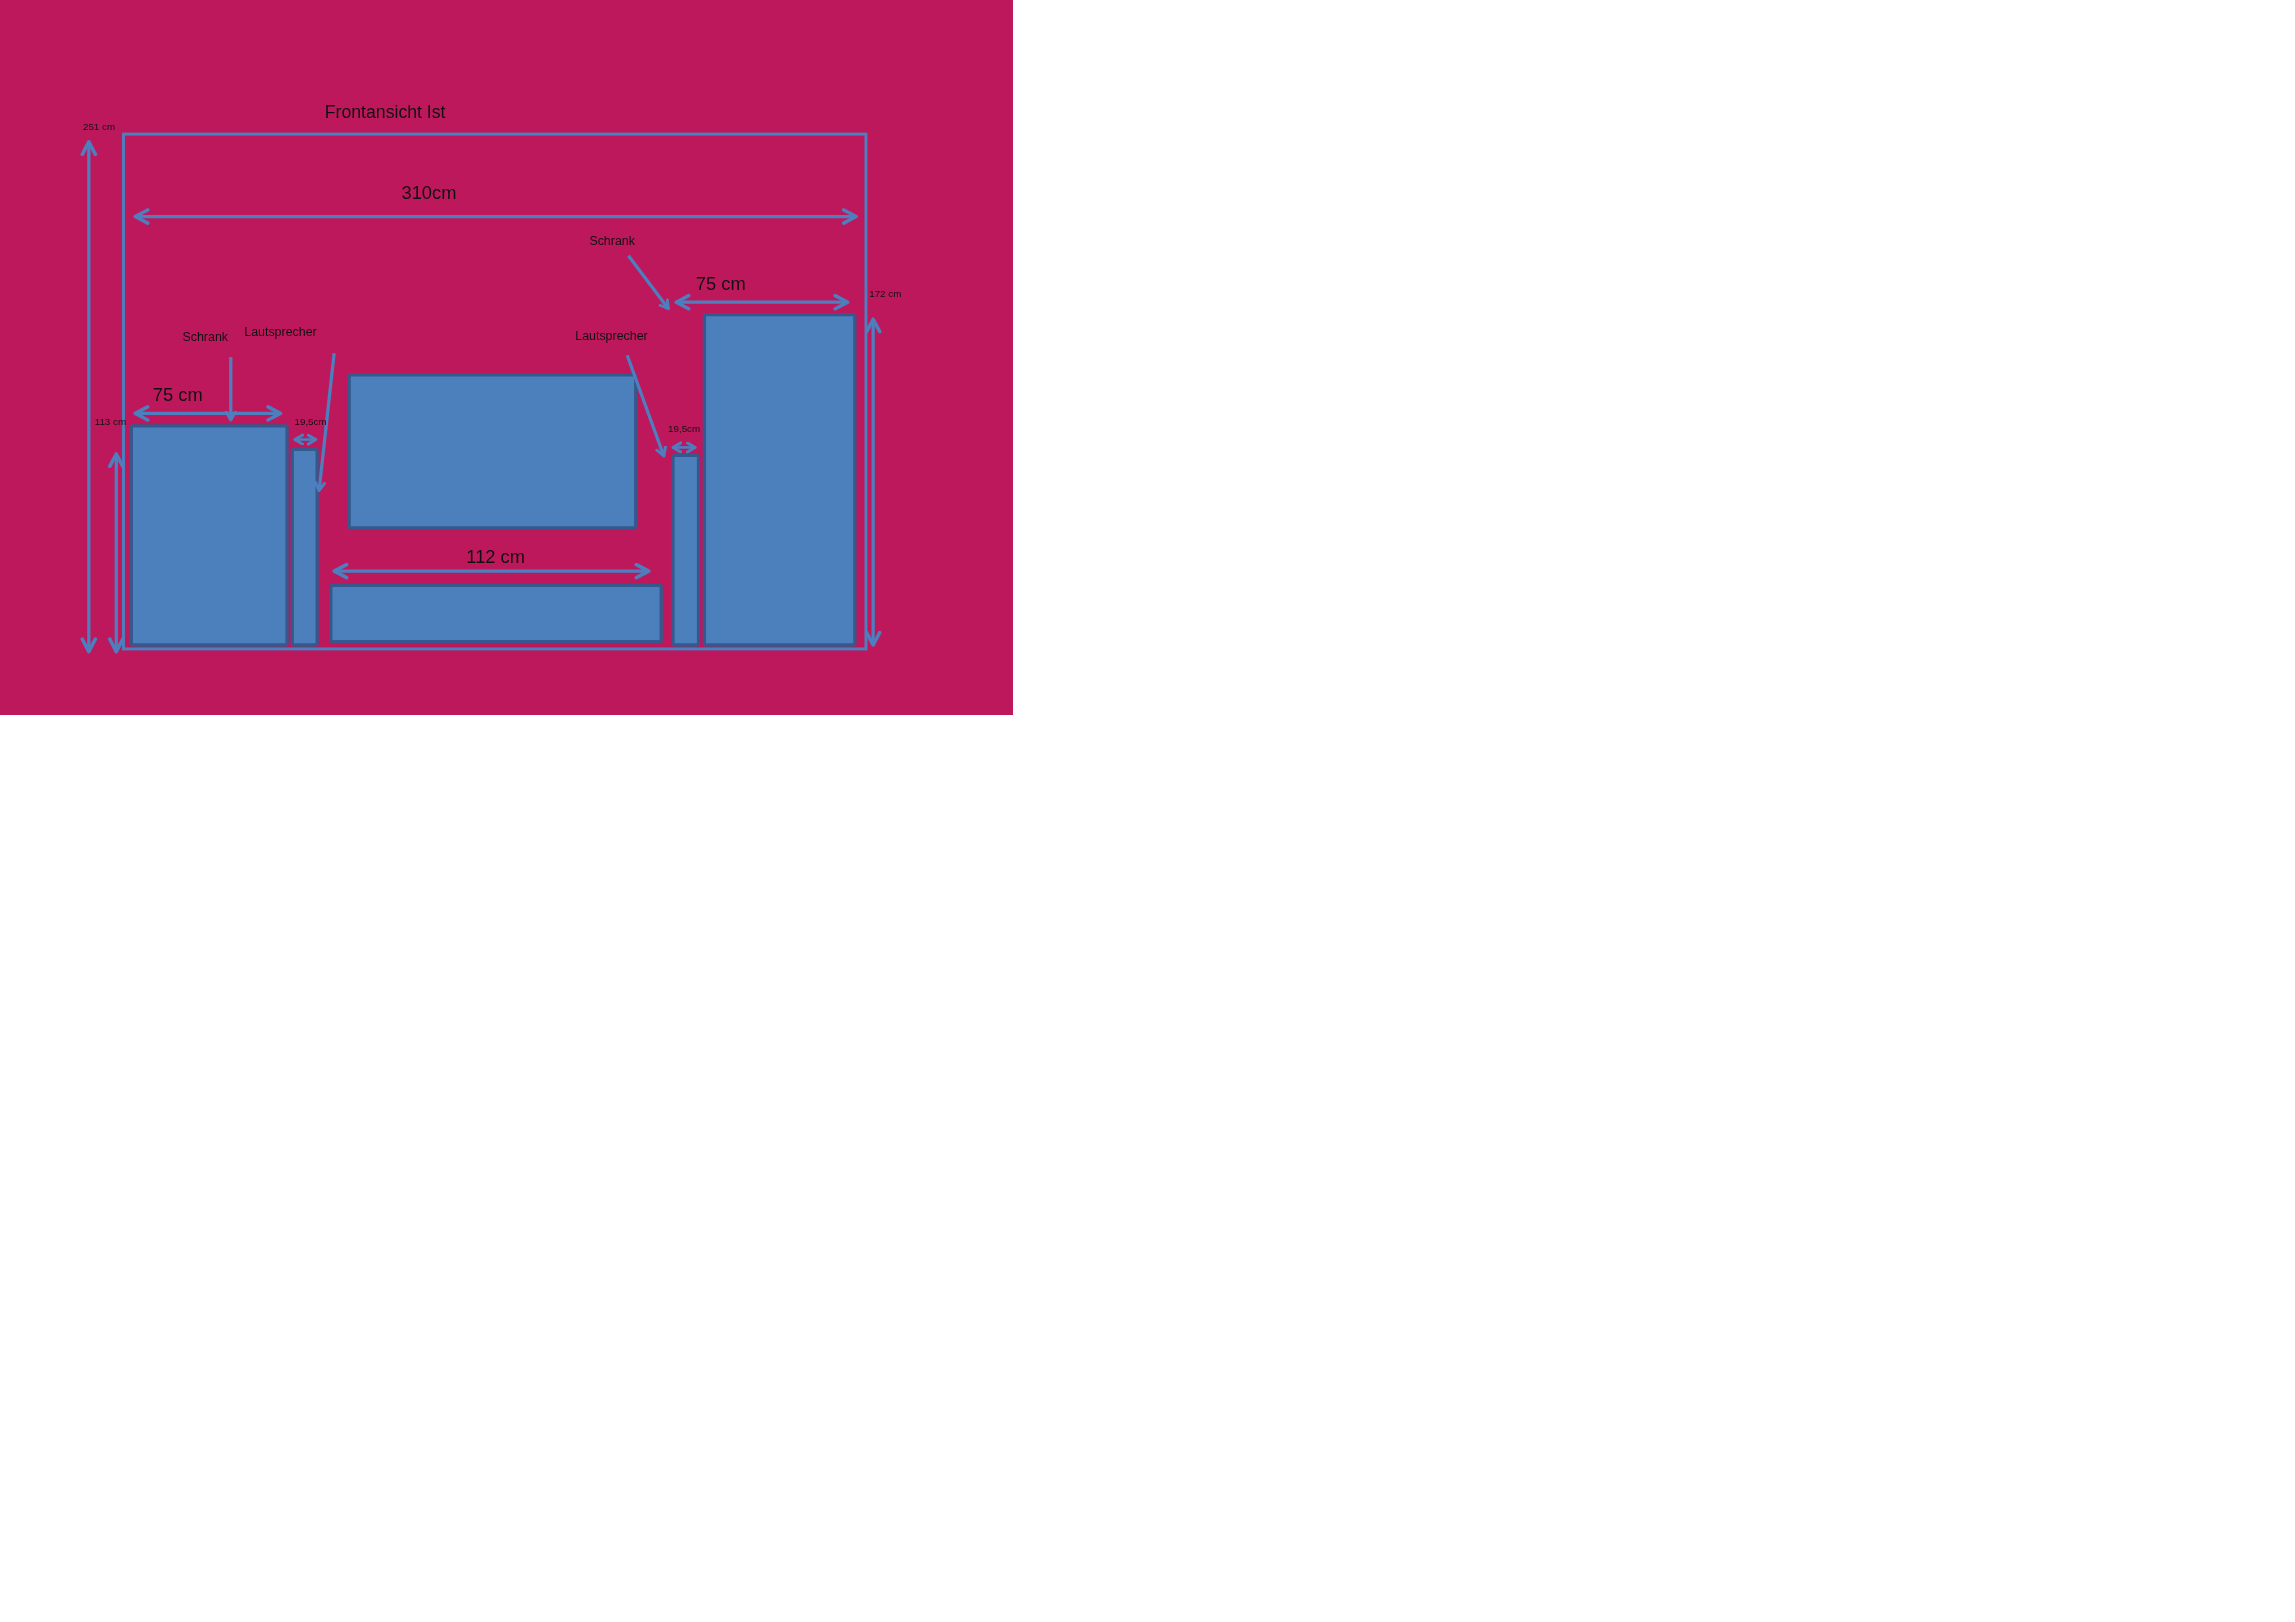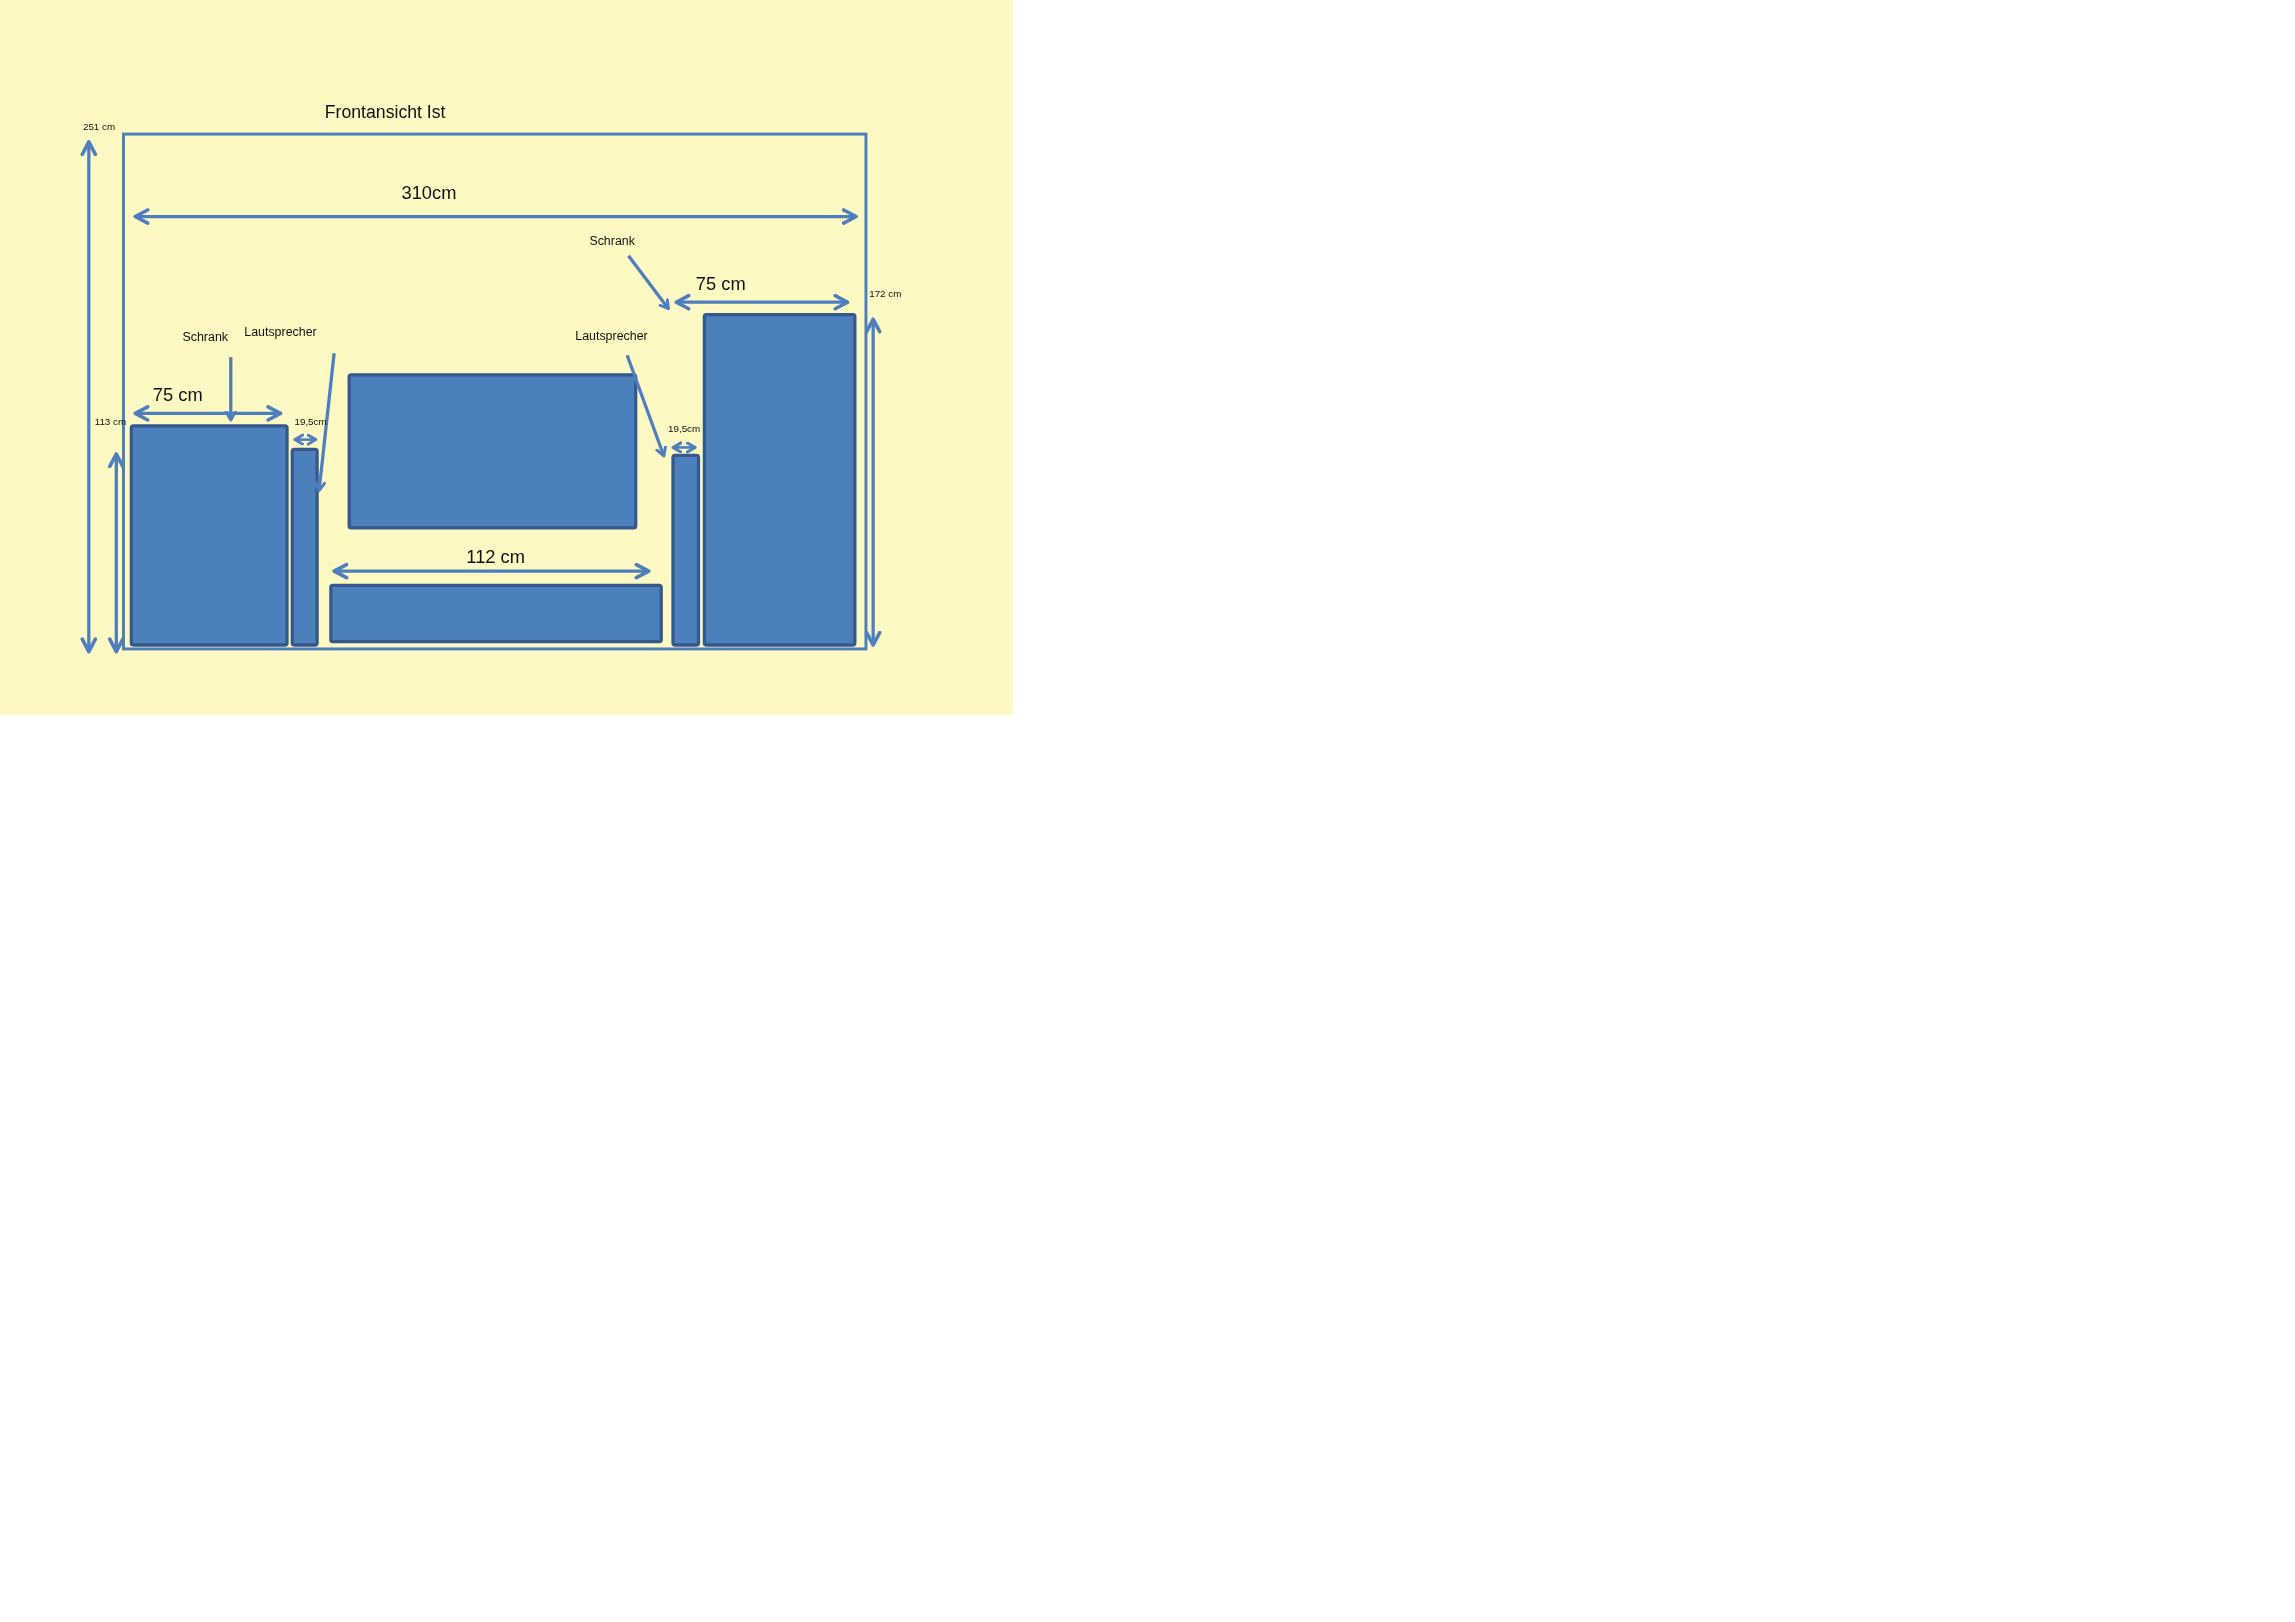--- a/index.html
+++ b/index.html
@@ -4,21 +4,21 @@
 <style>
   html, body {
     margin: 0;
     padding: 0;
     background: #ffffff;
   }
   .canvas {
     position: relative;
     width: 1013px;
     height: 715px;
-    background: #fef9c3;
+    background: #be185d;
     font-family: "Liberation Sans", sans-serif;
     overflow: hidden;
   }
   svg { display: block; }
   text {
     font-family: "Liberation Sans", sans-serif;
     fill: #111111;
   }
   .t-title  { font-size: 27px; }
   .t-big    { font-size: 28px; }

